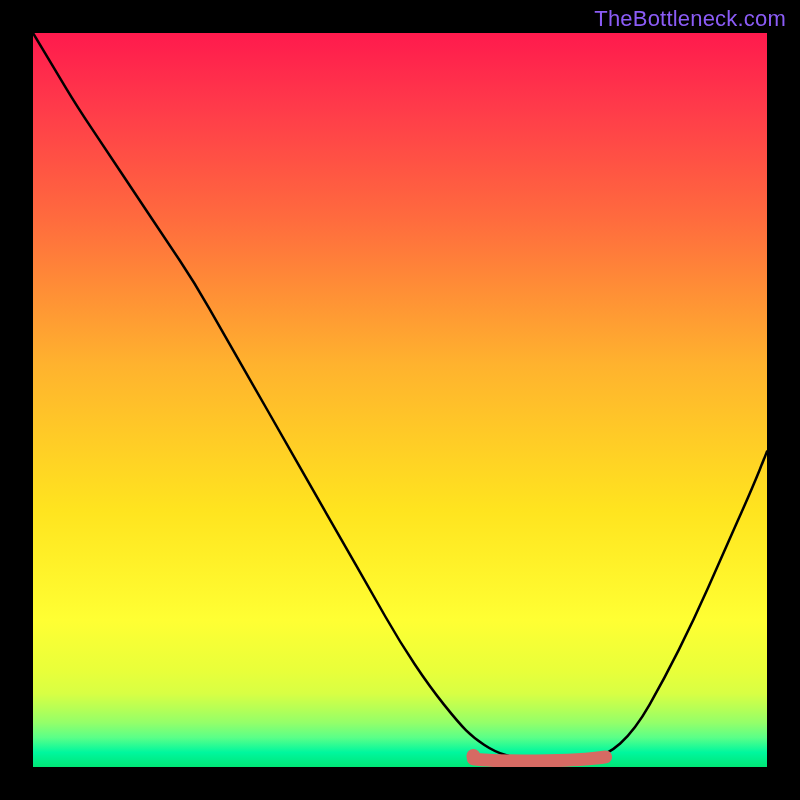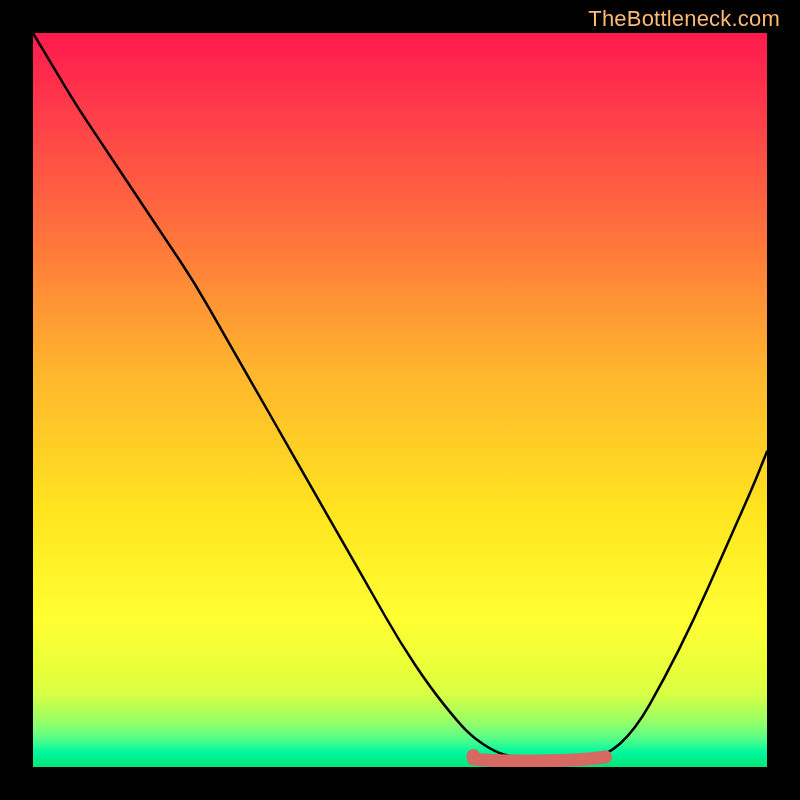--- a/index.html
+++ b/index.html
@@ -39,22 +39,22 @@
       #b7ff55 92%,
       #93ff6a 94%,
       #5aff88 96%,
       #00f79e 98%,
       #00e676 100%
     );
   }
   .watermark {
     position: absolute;
     top: 6px;
-    right: 20px;
-    color: #fdba74;
+    right: 14px;
+    color: #8b5cf6;
     font-size: 22px;
     letter-spacing: 0.2px;
     user-select: none;
   }
   svg.curve {
     position: absolute;
     left: 0;
     top: 0;
     width: 734px;
     height: 734px;

